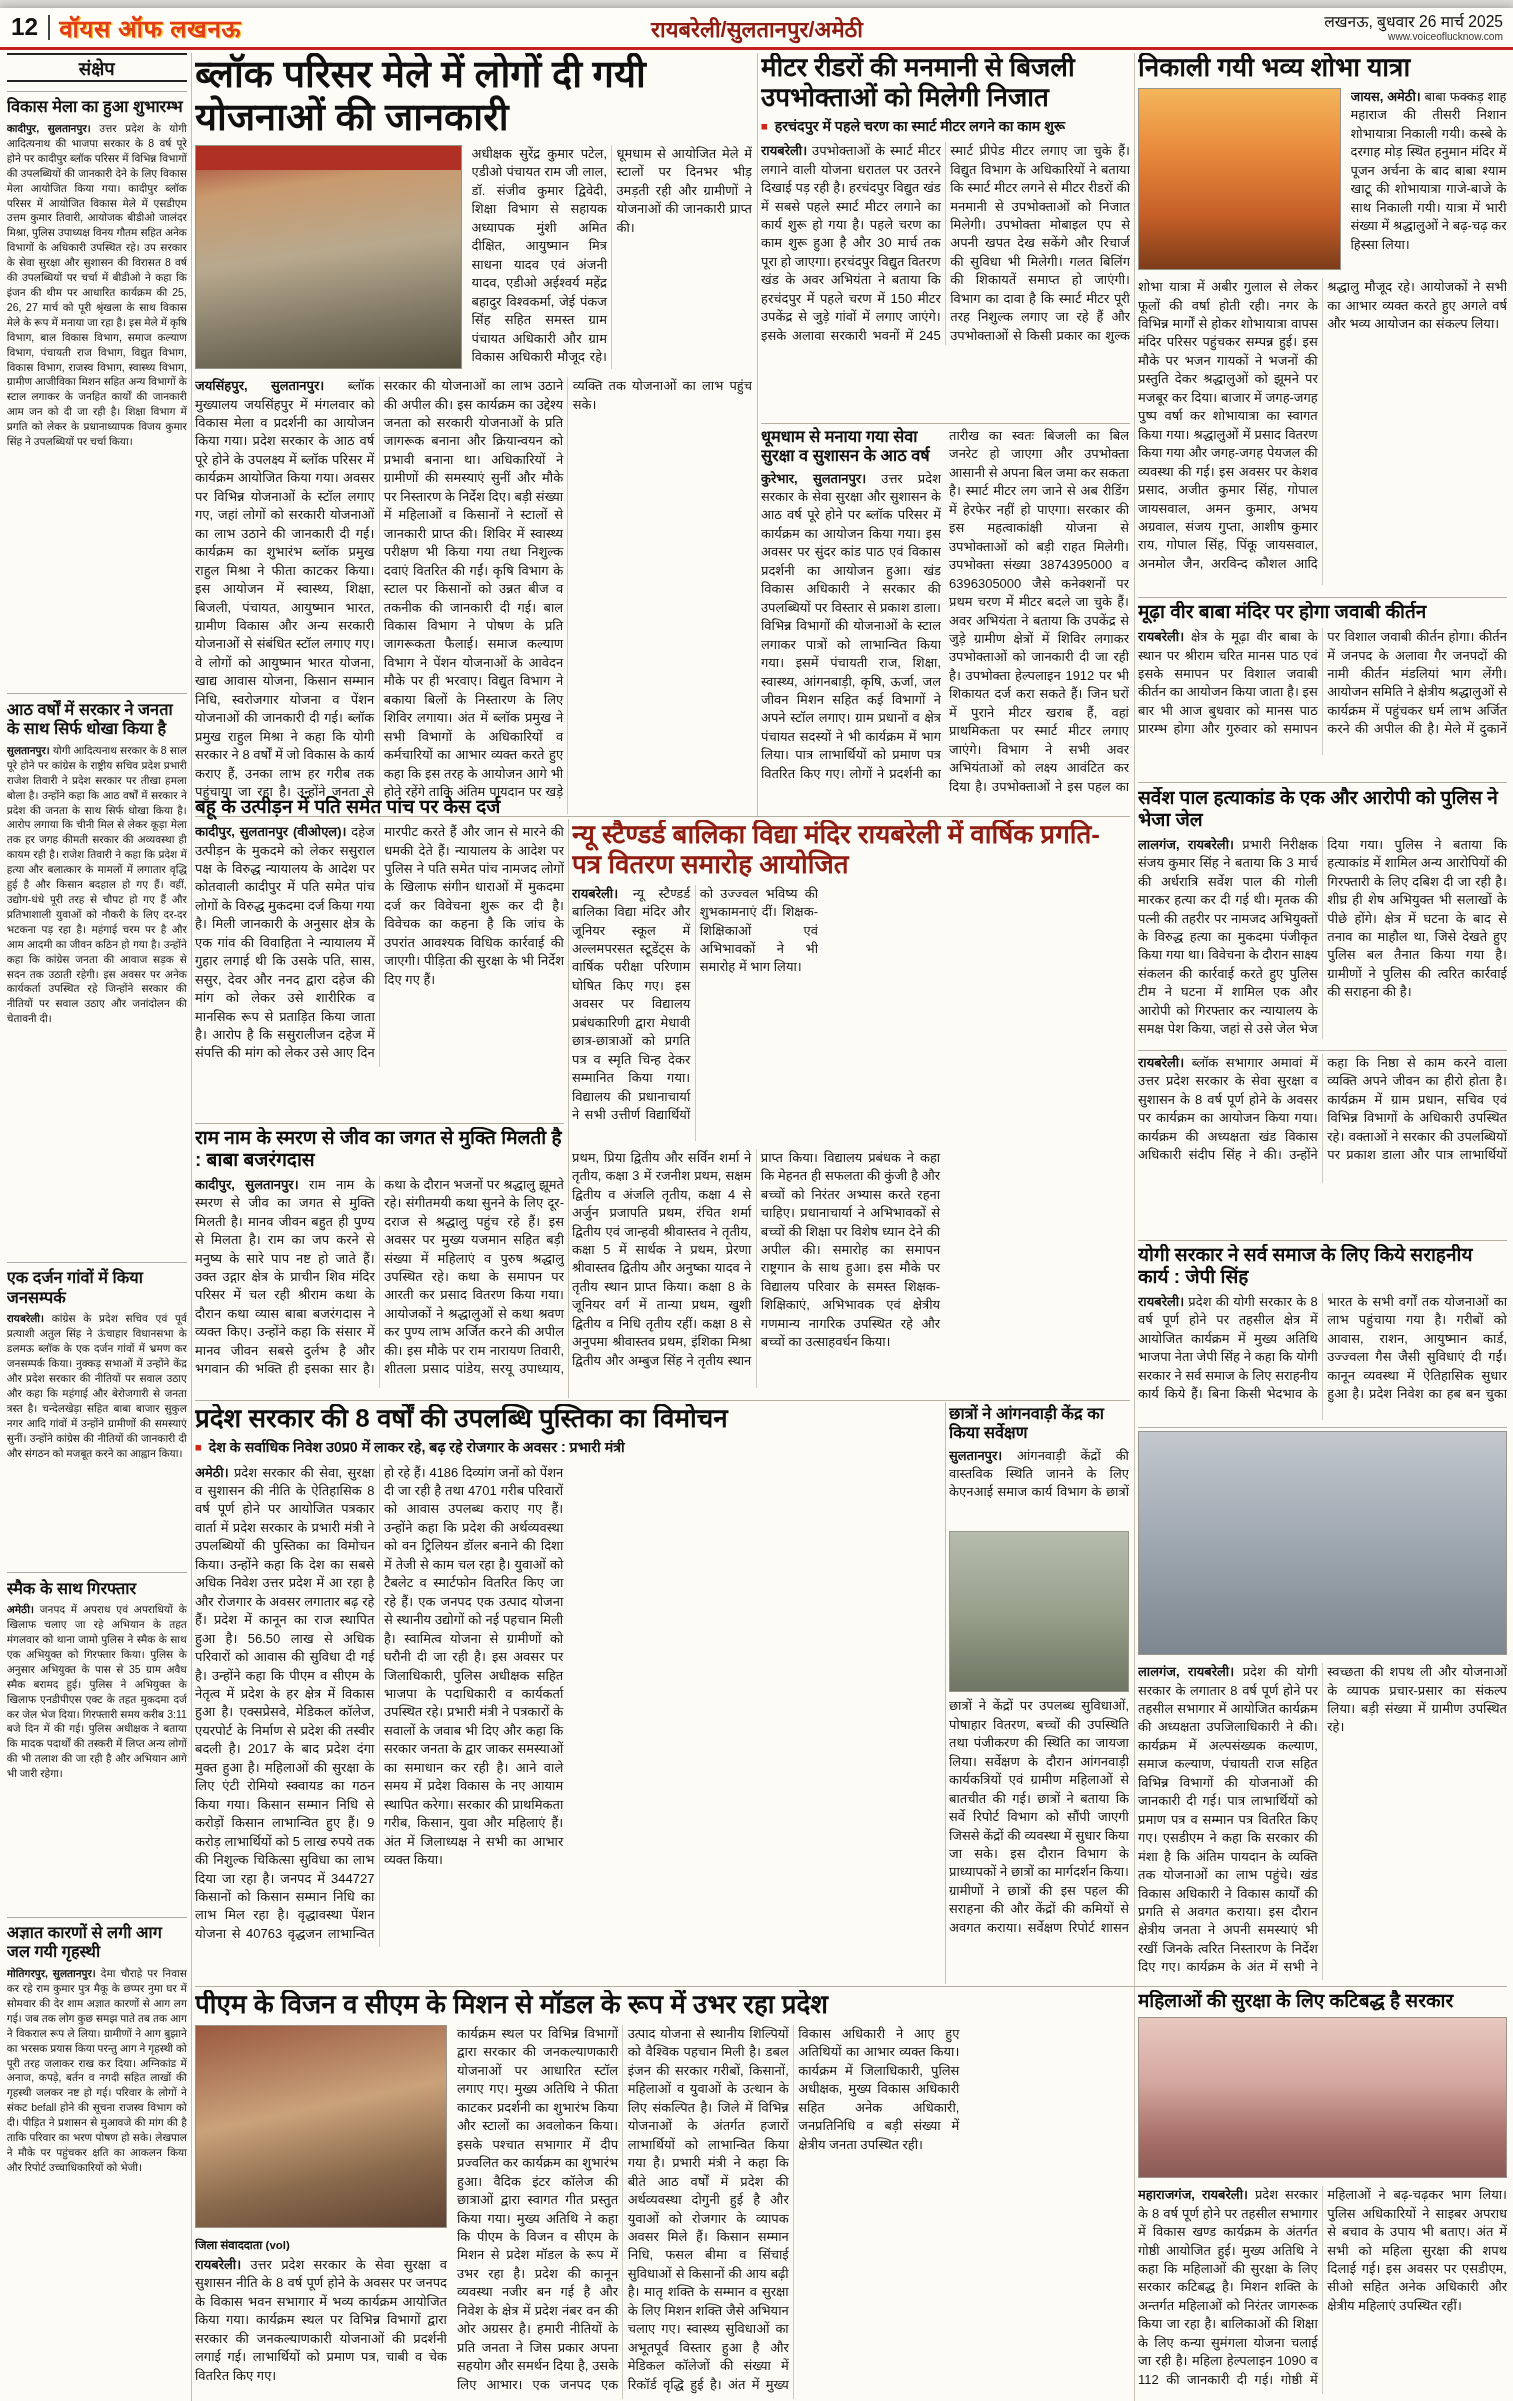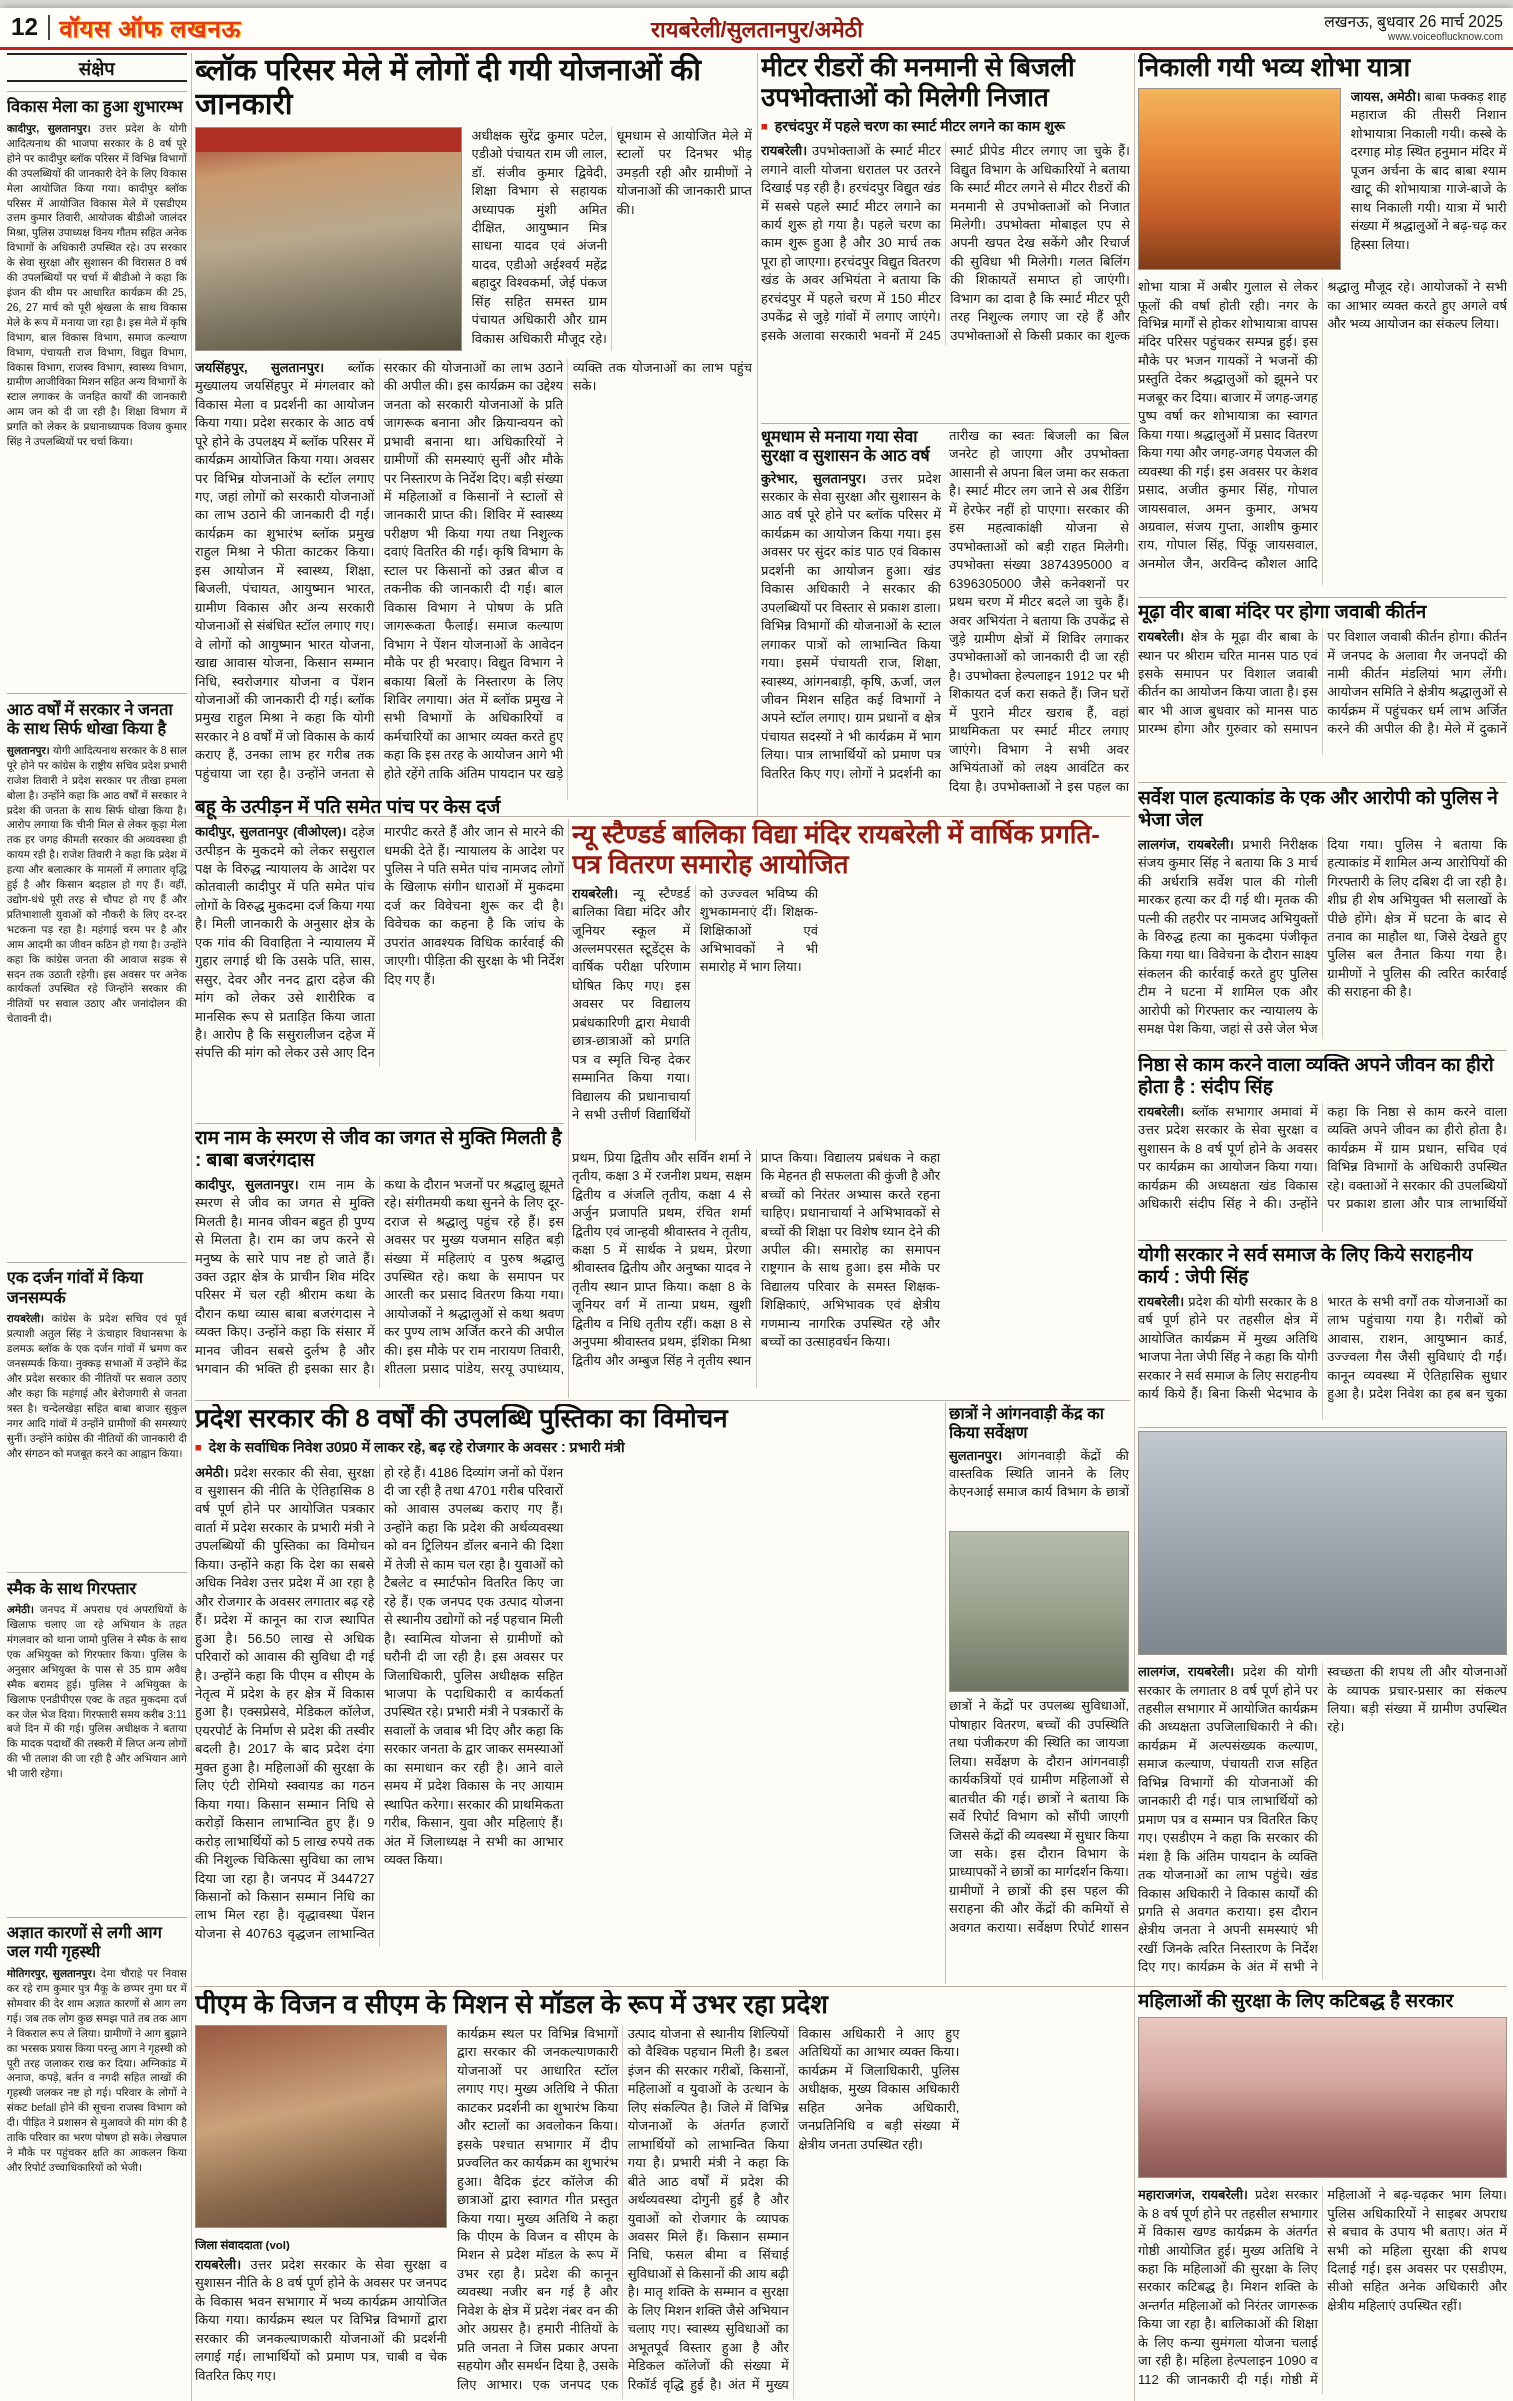--- a/index.html
+++ b/index.html
@@ -10,21 +10,21 @@
   .hdr{position:absolute;left:0;top:0;width:1514px;height:42px;background:#fffdf8;border-bottom:3.4px solid #c62020;display:flex;align-items:center;padding:0 11px}
   .pageno{font-size:24.4px;font-weight:bold;padding-right:9.5px;border-right:2px solid #444;line-height:1}
   .masthead{font-size:24px;font-weight:bold;color:#e23b17;margin-left:9.5px;text-shadow:1.4px 1.4px 0 #f4c437;letter-spacing:0.7px;white-space:nowrap}
   .region{position:absolute;left:50%;transform:translateX(-50%);font-size:22px;font-weight:bold;color:#8f1d12;white-space:nowrap}
   .hdr-right{margin-left:auto;text-align:right;line-height:1.15}
   .hdr-date{font-size:15.6px;font-weight:normal}
   .hdr-site{font-size:10.2px;color:#333}
   
   .art{position:absolute;overflow:hidden}
   .hl{font-weight:bold;color:#101010;line-height:1.14;margin-bottom:5.4px}
-  .hl-xl{font-size:30px}
+  .hl-xl{font-size:38px}
   .hl-lg{font-size:26px}
   .hl-md{font-size:19px}
   .hl-sm{font-size:16.3px}
   .maroon{color:#8f1d12}
   .bt{font-size:13px;line-height:1.42;text-align:justify;column-gap:9.5px;column-rule:0.7px solid #cfcac0;column-fill:auto;overflow:hidden}
   .c1{column-count:1}.c2{column-count:2}.c3{column-count:3}.c4{column-count:4}
   .dl{font-weight:bold}
   .kicker{display:flex;gap:6.8px;align-items:flex-start;font-size:14.2px;font-weight:bold;margin:2.7px 0 6.8px 0;line-height:1.25}
   .kicker .sq{color:#d22616;font-size:11.5px;line-height:1.5}
   .row{display:flex;gap:9.5px}
@@ -154,21 +154,20 @@
     <h3 class="hl hl-md">मूढ़ा वीर बाबा मंदिर पर होगा जवाबी कीर्तन</h3>
     <div class="bt c2" style="height:127px"><span class="dl">रायबरेली।</span> <span>क्षेत्र के मूढ़ा वीर बाबा के स्थान पर श्रीराम चरित मानस पाठ एवं इसके समापन पर विशाल जवाबी कीर्तन का आयोजन किया जाता है। इस बार भी आज बुधवार को मानस पाठ प्रारम्भ होगा और गुरुवार को समापन पर विशाल जवाबी कीर्तन होगा। कीर्तन में जनपद के अलावा गैर जनपदों की नामी कीर्तन मंडलियां भाग लेंगी। आयोजन समिति ने क्षेत्रीय श्रद्धालुओं से कार्यक्रम में पहुंचकर धर्म लाभ अर्जित करने की अपील की है। मेले में दुकानें सजनी शुरू हो गई हैं। सुरक्षा व्यवस्था के लिए पुलिस प्रशासन से भी मांग की गई है। हर वर्ष इस आयोजन में हजारों श्रद्धालु पहुंचते हैं।</span></div>
   </section>
 
   <section class="art" style="left:1138px;top:779px;width:369px;height:260px">
     <h3 class="hl hl-md">सर्वेश पाल हत्याकांड के एक और आरोपी को पुलिस ने भेजा जेल</h3>
     <div class="bt c2" style="height:203px"><span class="dl">लालगंज, रायबरेली।</span> <span>प्रभारी निरीक्षक संजय कुमार सिंह ने बताया कि 3 मार्च की अर्धरात्रि सर्वेश पाल की गोली मारकर हत्या कर दी गई थी। मृतक की पत्नी की तहरीर पर नामजद अभियुक्तों के विरुद्ध हत्या का मुकदमा पंजीकृत किया गया था। विवेचना के दौरान साक्ष्य संकलन की कार्रवाई करते हुए पुलिस टीम ने घटना में शामिल एक और आरोपी को गिरफ्तार कर न्यायालय के समक्ष पेश किया, जहां से उसे जेल भेज दिया गया। पुलिस ने बताया कि हत्याकांड में शामिल अन्य आरोपियों की गिरफ्तारी के लिए दबिश दी जा रही है। शीघ्र ही शेष अभियुक्त भी सलाखों के पीछे होंगे। क्षेत्र में घटना के बाद से तनाव का माहौल था, जिसे देखते हुए पुलिस बल तैनात किया गया है। ग्रामीणों ने पुलिस की त्वरित कार्रवाई की सराहना की है।</span></div>
   </section>
 
   <section class="art" style="left:1138px;top:1046px;width:369px;height:183px">
-    <h3 class="hl hl-md">निष्ठा से काम करने वाला व्यक्ति अपने जीवन का हीरो होता है : संदीप सिंह</h3>
     <div class="bt c2" style="height:129px"><span class="dl">रायबरेली।</span> <span>ब्लॉक सभागार अमावां में उत्तर प्रदेश सरकार के सेवा सुरक्षा व सुशासन के 8 वर्ष पूर्ण होने के अवसर पर कार्यक्रम का आयोजन किया गया। कार्यक्रम की अध्यक्षता खंड विकास अधिकारी संदीप सिंह ने की। उन्होंने कहा कि निष्ठा से काम करने वाला व्यक्ति अपने जीवन का हीरो होता है। कार्यक्रम में ग्राम प्रधान, सचिव एवं विभिन्न विभागों के अधिकारी उपस्थित रहे। वक्ताओं ने सरकार की उपलब्धियों पर प्रकाश डाला और पात्र लाभार्थियों को प्रमाण पत्र वितरित किए गए। अंत में सभी ने विकास कार्यों में सहयोग देने का संकल्प लिया।</span></div>
   </section>
 
   <section class="art" style="left:1138px;top:1236px;width:369px;height:180px">
     <h3 class="hl hl-md">योगी सरकार ने सर्व समाज के लिए किये सराहनीय कार्य : जेपी सिंह</h3>
     <div class="bt c2" style="height:127px"><span class="dl">रायबरेली।</span> <span>प्रदेश की योगी सरकार के 8 वर्ष पूर्ण होने पर तहसील क्षेत्र में आयोजित कार्यक्रम में मुख्य अतिथि भाजपा नेता जेपी सिंह ने कहा कि योगी सरकार ने सर्व समाज के लिए सराहनीय कार्य किये हैं। बिना किसी भेदभाव के भारत के सभी वर्गों तक योजनाओं का लाभ पहुंचाया गया है। गरीबों को आवास, राशन, आयुष्मान कार्ड, उज्ज्वला गैस जैसी सुविधाएं दी गईं। कानून व्यवस्था में ऐतिहासिक सुधार हुआ है। प्रदेश निवेश का हब बन चुका है और युवाओं को रोजगार के अवसर मिल रहे हैं। इस अवसर पर कार्यकर्ताओं ने सरकार की उपलब्धियों पर विस्तार से चर्चा की।</span></div>
   </section>
 
   <section class="art" style="left:1138px;top:1423px;width:369px;height:552px">
     <div class="photo ph-lalganj" style="width:369px;height:224px"></div>

